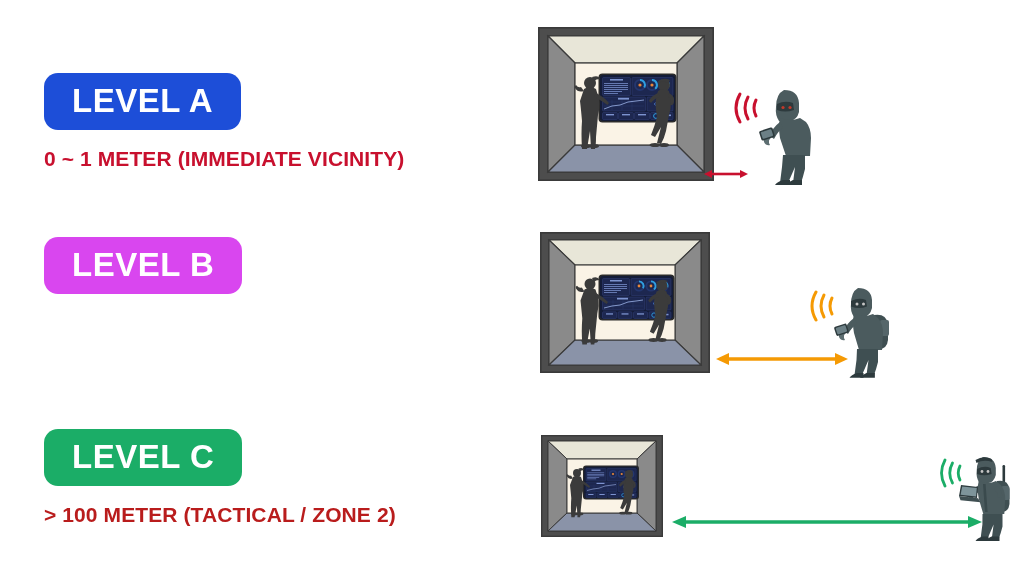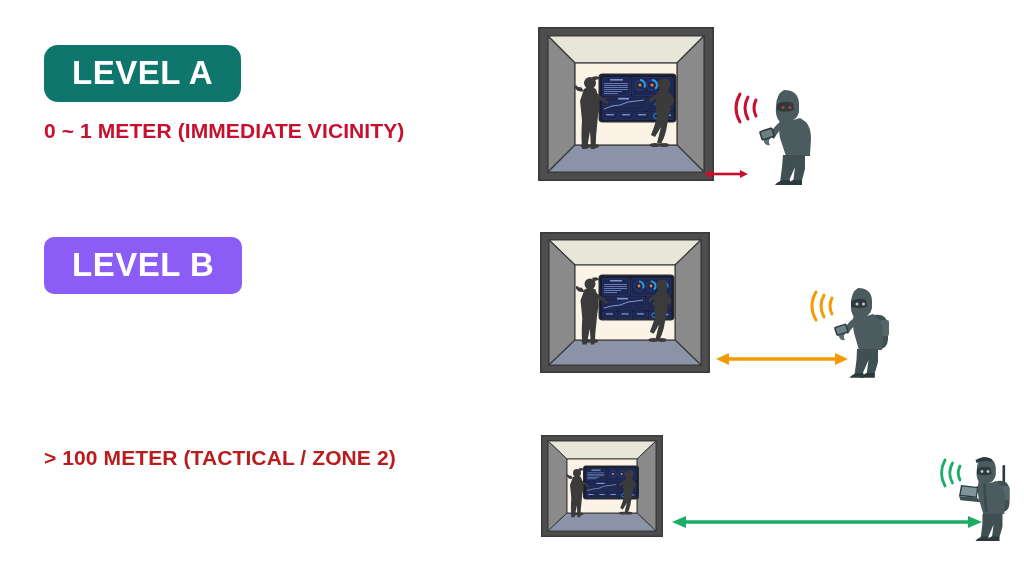--- a/index.html
+++ b/index.html
@@ -42,21 +42,21 @@
 
   
   [data-name] { -webkit-font-smoothing: antialiased; }
 </style>
 </head>
 <body>
 
 <div id="stage" data-name="infographic-canvas">
 
   <div class="level-block" data-name="level-block-a" style="top:45px;">
-    <div class="badge" data-name="level-badge-a" style="background:#0f766e;">LEVEL A</div>
+    <div class="badge" data-name="level-badge-a" style="background:#1d4ed8;margin-top:28px;">LEVEL A</div>
     <div class="caption" data-name="level-caption-a" style="color:#C8102E;text-align:right;">0 ~ 1 METER (IMMEDIATE VICINITY)</div>
   </div>
 
   <div class="scene" data-name="scene-level-a" style="left:538px; top:27px; width:470px; height:160px;">
 
     <div class="room" data-name="control-room-a" style="left:0; top:0; width:176px; height:154px;">
       <svg viewBox="0 0 176 154" width="176" height="154" data-name="room-illustration-a">
         <rect x="0.8" y="0.8" width="174.4" height="152.4" fill="#4d4d4d" stroke="#3a3a3a" stroke-width="1.6"></rect>
         <rect x="10" y="9" width="156" height="136" fill="#8a8a8a" stroke="#3a3a3a" stroke-width="1.4"></rect>
 
@@ -174,21 +174,21 @@
     </svg>
 
     <svg data-name="distance-arrow-a" style="position:absolute; left:166px; top:139px;" width="48" height="16" viewBox="0 0 48 16">
       <line x1="7" y1="8" x2="37" y2="8" stroke="#C8102E" stroke-width="2.6"></line>
       <polygon points="0,8 8,4 8,12" fill="#C8102E"></polygon>
       <polygon points="44,8 36,4 36,12" fill="#C8102E"></polygon>
     </svg>
   </div>
 
   <div class="level-block" data-name="level-block-b" style="top:237px;">
-    <div class="badge" data-name="level-badge-b" style="background:#8b5cf6;border-radius:10px;">LEVEL B</div>
+    <div class="badge" data-name="level-badge-b" style="background:#d946ef;">LEVEL B</div>
   </div>
 
   <div class="scene" data-name="scene-level-b" style="left:540px; top:232px; width:400px; height:150px;">
 
     <div class="room" data-name="control-room-b" style="left:0; top:0; width:170px; height:141px;">
       <svg viewBox="0 0 170 141" width="170" height="141" data-name="room-illustration-b">
         <rect x="0.8" y="0.8" width="168.4" height="139.4" fill="#4d4d4d" stroke="#3a3a3a" stroke-width="1.6"></rect>
         <rect x="9" y="8" width="152" height="125" fill="#8a8a8a" stroke="#3a3a3a" stroke-width="1.4"></rect>
         <polygon points="9,8 161,8 135,33 35,33" fill="#e8e6d8" stroke="#3a3a3a" stroke-width="1.1"></polygon>
         <polygon points="9,8 35,33 35,108 9,133" fill="#8a8a8a" stroke="#3a3a3a" stroke-width="1.1"></polygon>
@@ -298,20 +298,21 @@
     </svg>
 
     <svg data-name="distance-arrow-b" style="position:absolute; left:176px; top:118px;" width="132" height="18" viewBox="0 0 132 18">
       <line x1="11" y1="9" x2="121" y2="9" stroke="#F59A04" stroke-width="3.4"></line>
       <polygon points="0,9 13,3 13,15" fill="#F59A04"></polygon>
       <polygon points="132,9 119,3 119,15" fill="#F59A04"></polygon>
     </svg>
   </div>
 
   <div class="level-block" data-name="level-block-c" style="top:429px;">
+    <div class="badge" data-name="level-badge-c" style="background:#1BAD67;">LEVEL C</div>
     <div class="caption" data-name="level-caption-c" style="color:#b91c1c;">&gt; 100 METER (TACTICAL / ZONE 2)</div>
   </div>
 
   <div class="scene" data-name="scene-level-c" style="left:541px; top:435px; width:470px; height:110px;">
 
     <div class="room" data-name="control-room-c" style="left:0; top:0; width:122px; height:102px;">
       <svg viewBox="0 0 122 102" width="122" height="102" data-name="room-illustration-c">
         <rect x="0.7" y="0.7" width="120.6" height="100.6" fill="#4d4d4d" stroke="#3a3a3a" stroke-width="1.4"></rect>
         <rect x="7" y="6" width="108" height="90" fill="#8a8a8a" stroke="#3a3a3a" stroke-width="1.2"></rect>
         <polygon points="7,6 115,6 96,24 26,24" fill="#e8e6d8" stroke="#3a3a3a" stroke-width="1"></polygon>

